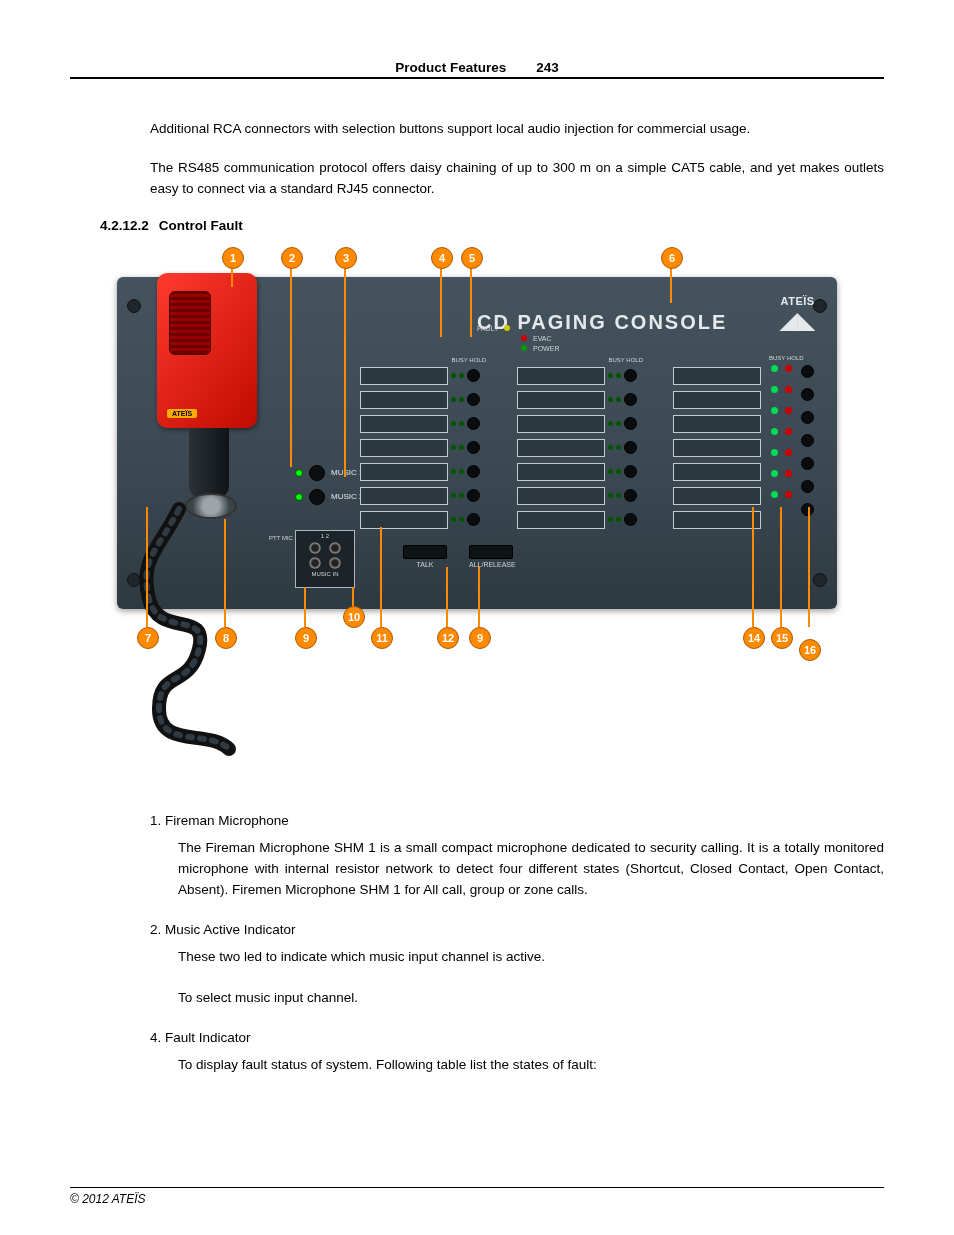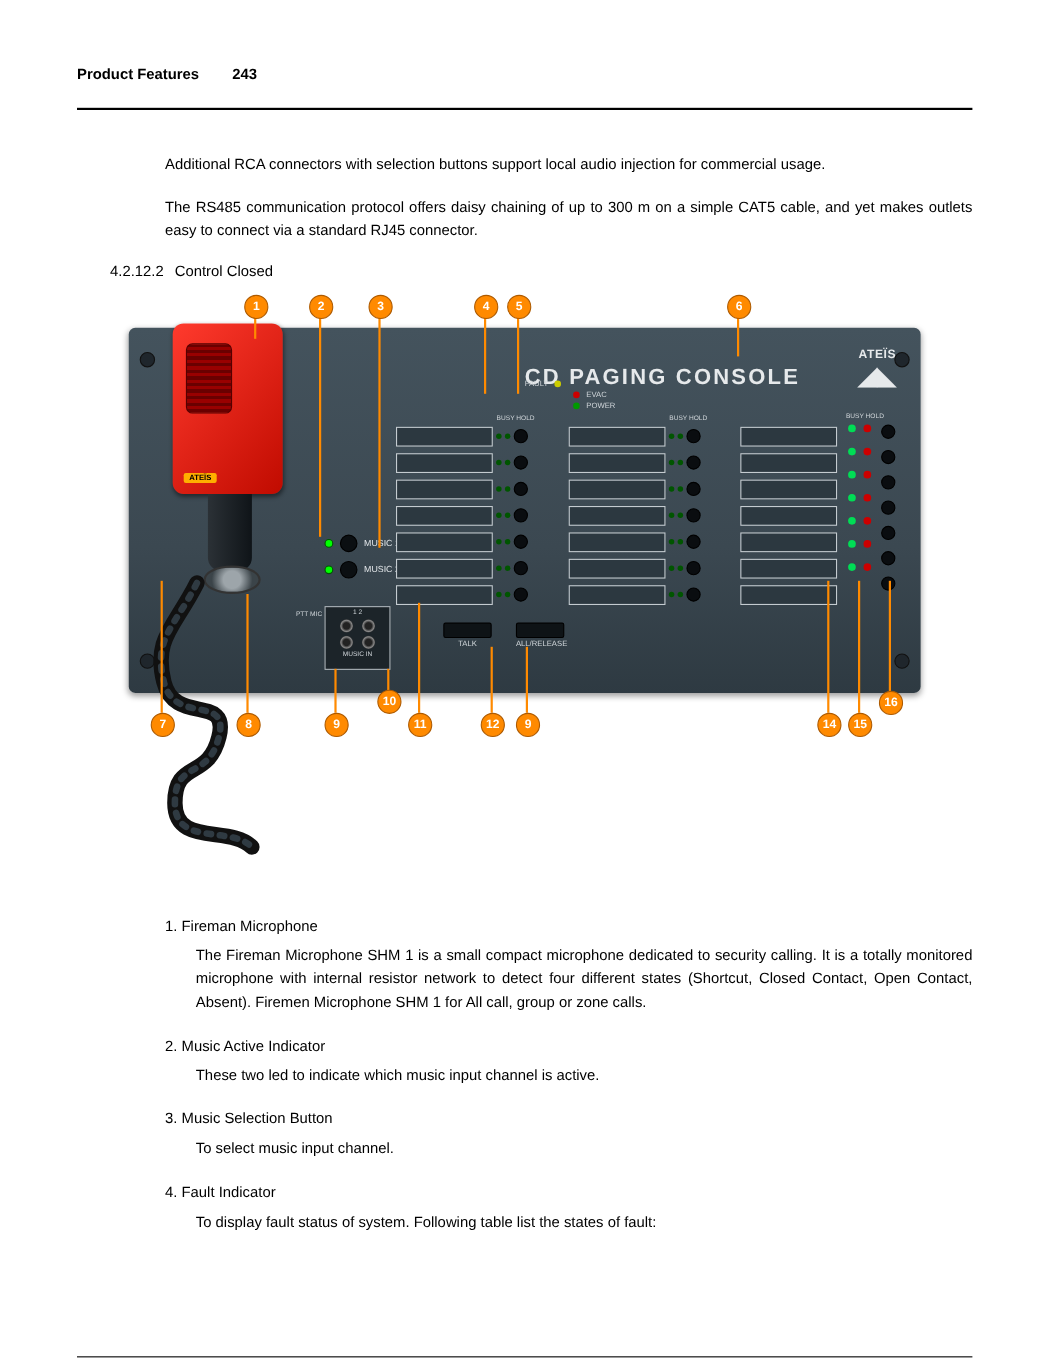--- a/index.html
+++ b/index.html
@@ -11,39 +11,39 @@
     background: #fff;
     width: 954px;
   }
   .page {
     padding: 60px 70px 40px 70px;
     box-sizing: border-box;
     width: 954px;
   }
   .header-row {
     display: flex;
-    justify-content: flex-start;
+    justify-content: center;
     align-items: baseline;
-    padding-bottom: 23px;
+    padding-bottom: 2px;
     border-bottom: 2px solid #000;
     margin-bottom: 40px;
     gap: 30px;
   }
   .header-title { font-weight: bold; }
   .header-page { font-weight: bold; }
   .body-para {
     text-align: justify;
     margin: 8px 0 18px 80px;
     line-height: 1.55;
   }
   .section-row {
     display: flex;
     gap: 10px;
     margin: 8px 0 14px 30px;
-    font-weight: normal;
+    font-weight: bold;
   }
   .figure-wrap {
     display: flex;
     justify-content: center;
     margin: 10px 0 20px 0;
   }
   .figure {
     position: relative;
     width: 720px;
     height: 545px;
@@ -204,21 +204,21 @@
   <div class="header-row">
     <span class="header-title">Product Features</span>
     <span class="header-page">243</span>
   </div>
 
   <p class="body-para">Additional RCA connectors with selection buttons support local audio injection for commercial usage.</p>
   <p class="body-para">The RS485 communication protocol offers daisy chaining of up to 300 m on a simple CAT5 cable, and yet makes outlets easy to connect via a standard RJ45 connector.</p>
 
   <div class="section-row">
     <span>4.2.12.2</span>
-    <span>Control Closed</span>
+    <span>Control Fault</span>
   </div>
 
   <div class="figure-wrap">
     <div class="figure">
 
       <div class="callout" style="top:0;left:105px">1</div>
       <div class="leader" style="top:20px;left:114px;height:20px"></div>
       <div class="callout" style="top:0;left:164px">2</div>
       <div class="leader" style="top:20px;left:173px;height:200px"></div>
       <div class="callout" style="top:0;left:218px">3</div>
@@ -462,37 +462,36 @@
       <div class="callout" style="top:380px;left:254px">11</div>
       <div class="leader" style="top:280px;left:263px;height:100px"></div>
       <div class="callout" style="top:380px;left:320px">12</div>
       <div class="leader" style="top:320px;left:329px;height:60px"></div>
       <div class="callout" style="top:380px;left:352px">9</div>
       <div class="leader" style="top:320px;left:361px;height:60px"></div>
       <div class="callout" style="top:380px;left:626px">14</div>
       <div class="leader" style="top:260px;left:635px;height:120px"></div>
       <div class="callout" style="top:380px;left:654px">15</div>
       <div class="leader" style="top:260px;left:663px;height:120px"></div>
-      <div class="callout" style="top:360px;left:682px">16</div>
+      <div class="callout" style="top:392px;left:682px">16</div>
       <div class="leader" style="top:260px;left:691px;height:120px"></div>
 
     </div>
   </div>
 
   <div class="item-list">
     <div class="itm">
       <div class="itm-head"><span>1.</span> <span>Fireman Microphone</span></div>
       <div class="itm-body">The Fireman Microphone SHM 1 is a small compact microphone dedicated to security calling. It is a totally monitored microphone with internal resistor network to detect four different states (Shortcut, Closed Contact, Open Contact, Absent). Firemen Microphone SHM 1 for All call, group or zone calls.</div>
     </div>
     <div class="itm">
       <div class="itm-head"><span>2.</span> <span>Music Active Indicator</span></div>
       <div class="itm-body">These two led to indicate which music input channel is active.</div>
     </div>
     <div class="itm">
-      <div class="itm-head"><span>3.</span> <span>Music Selection Button</span></div>
       <div class="itm-body">To select music input channel.</div>
     </div>
     <div class="itm">
       <div class="itm-head"><span>4.</span> <span>Fault Indicator</span></div>
       <div class="itm-body">To display fault status of system. Following table list the states of fault:</div>
     </div>
   </div>
 
 </div>
 

